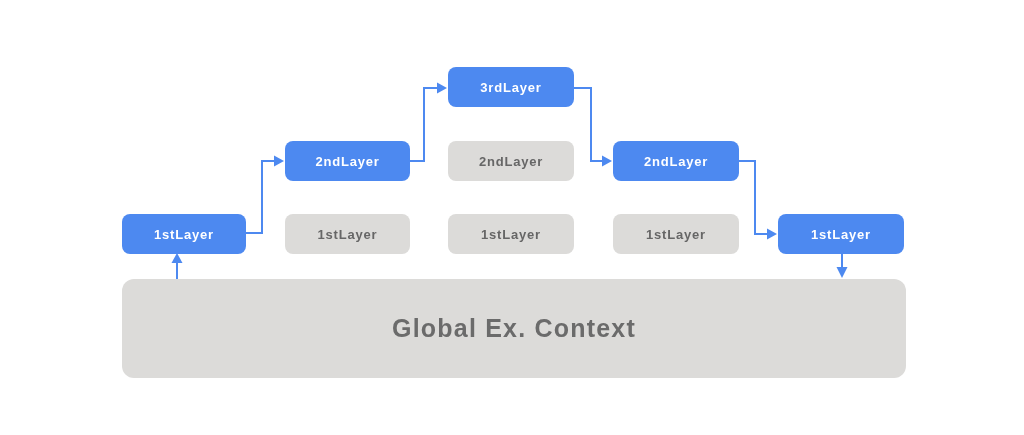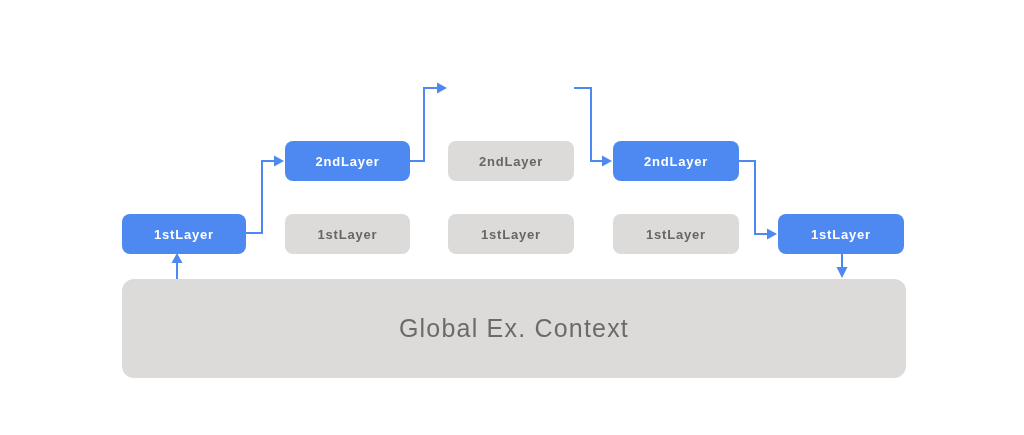--- a/index.html
+++ b/index.html
@@ -57,21 +57,21 @@
     top: 279px;
     width: 784px;
     height: 99px;
     border-radius: 12px;
     background: var(--global-fill, #dcdbd9);
     color: var(--global-text, #6b6b6b);
     display: flex;
     align-items: center;
     justify-content: center;
     font-size: 25px;
-    font-weight: 400;
+    font-weight: 700;
     letter-spacing: 1.2px;
   }
 </style>
 </head>
 <body>
 
 <div class="canvas">
 
   <svg class="connectors" viewBox="0 0 1024 435">
 
@@ -91,20 +91,21 @@
     <polygon points="777,234 767,228.5 767,239.5"></polygon>
 
     <path d="M842,254 L842,268"></path>
     <polygon points="842,278 836.5,267 847.5,267"></polygon>
   </svg>
 
   <div class="node active" style="left:122px; top:214px; width:124px;">1stLayer</div>
 
   <div class="node active" style="left:285px; top:141px; width:125px;">2ndLayer</div>
 
+  <div class="node active" style="left:448px; top:67px; width:126px;">3rdLayer</div>
 
   <div class="node inactive" style="left:448px; top:141px; width:126px;">2ndLayer</div>
 
   <div class="node active" style="left:613px; top:141px; width:126px;">2ndLayer</div>
 
   <div class="node inactive" style="left:285px; top:214px; width:125px;">1stLayer</div>
 
   <div class="node inactive" style="left:448px; top:214px; width:126px;">1stLayer</div>
 
   <div class="node inactive" style="left:613px; top:214px; width:126px;">1stLayer</div>

